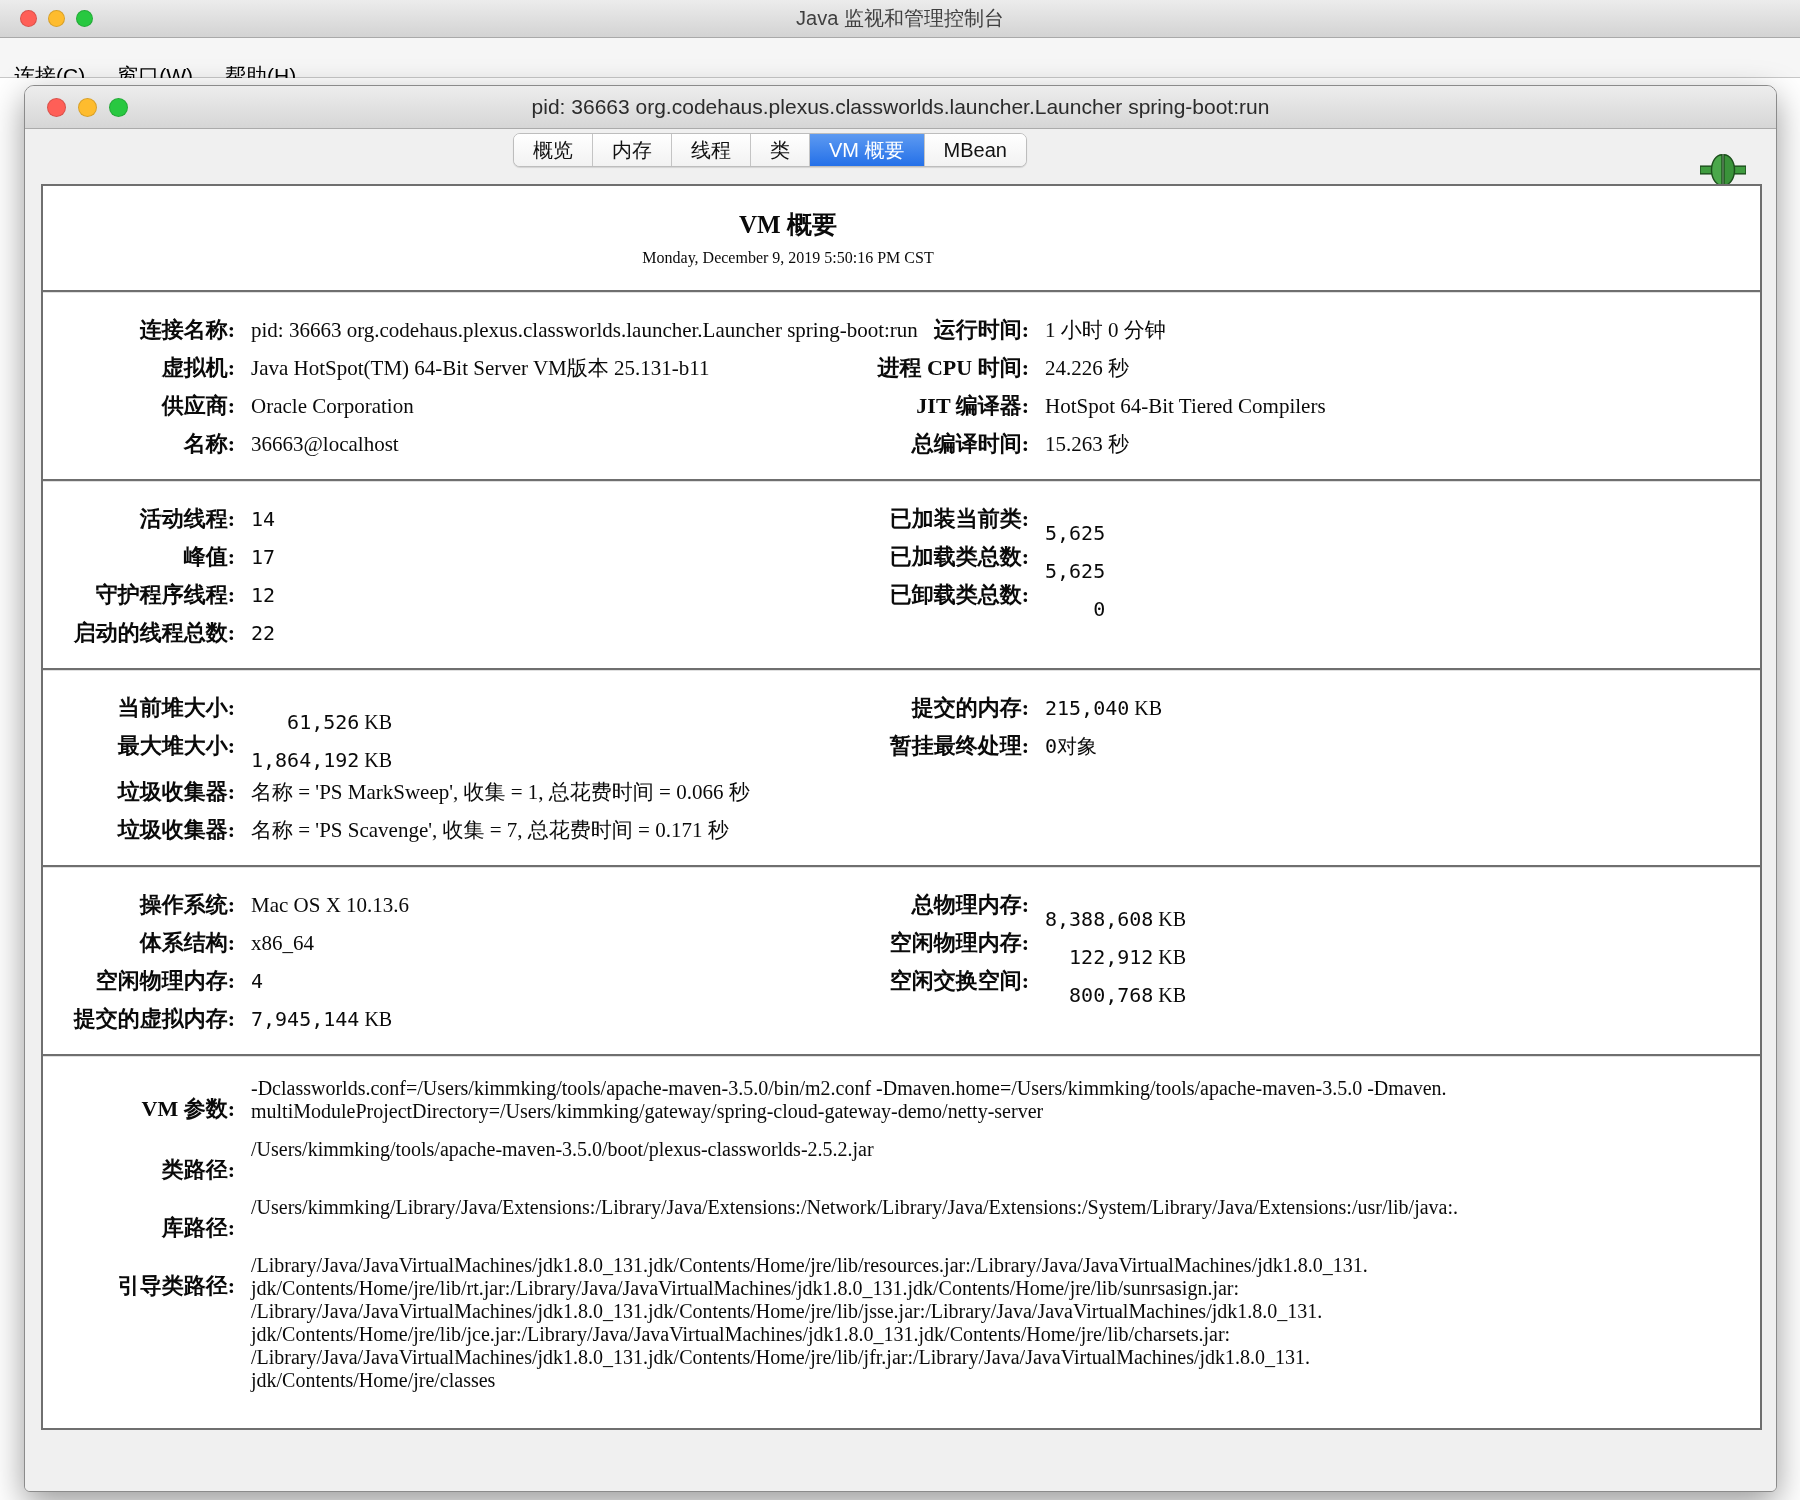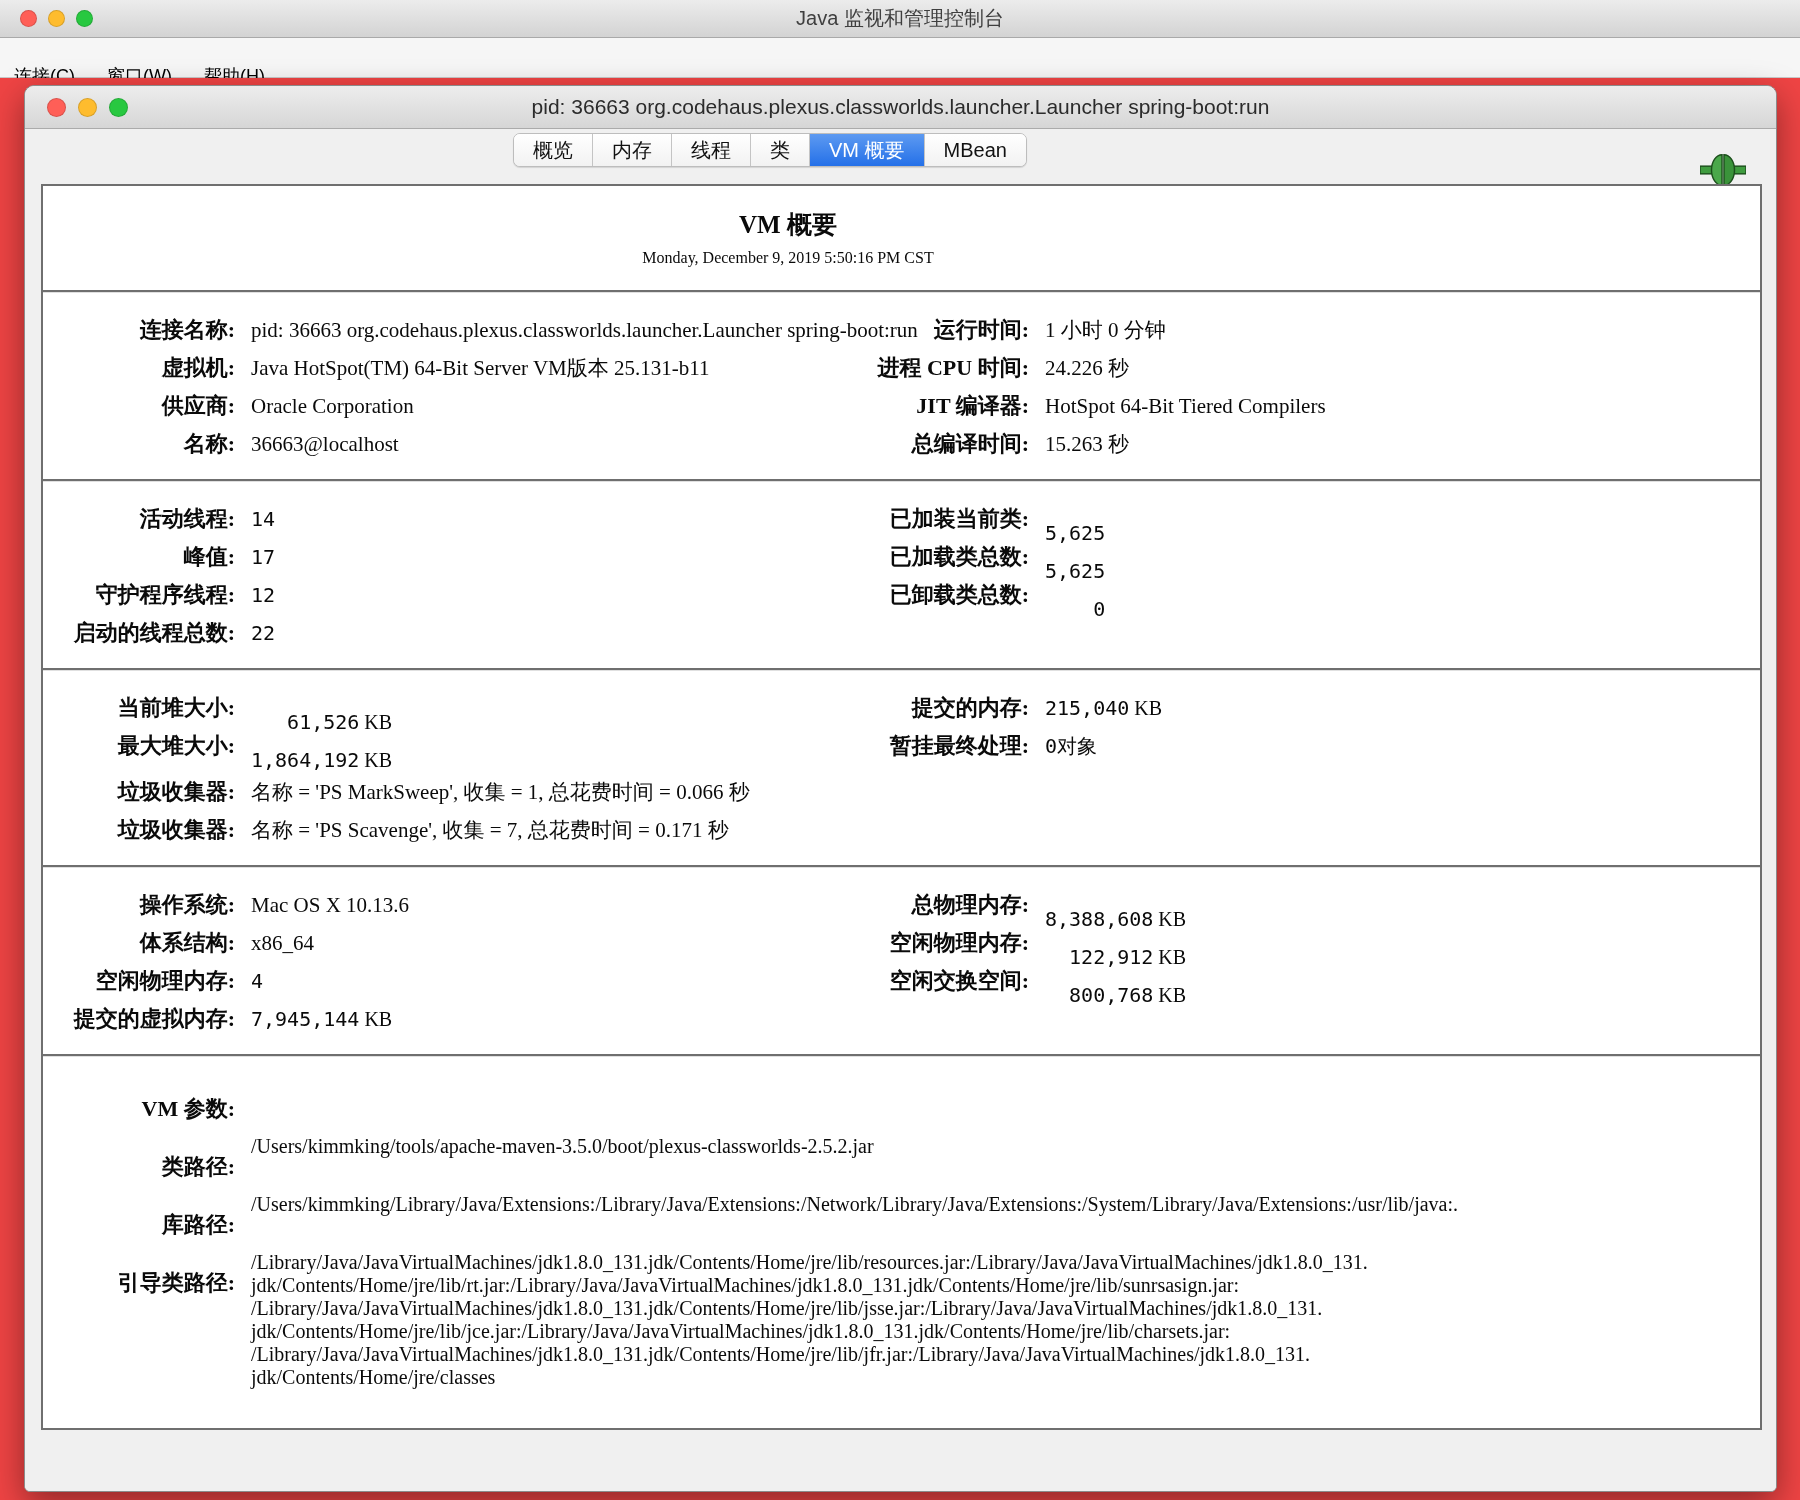--- a/index.html
+++ b/index.html
@@ -12,23 +12,23 @@
   .app-titlebar { position:absolute; left:0; top:0; width:1800px; height:38px;
     background:linear-gradient(#ececec,#d3d3d3); border-bottom:1px solid #a9a9a9;
     display:flex; align-items:center; }
   .app-title { position:absolute; left:0; right:0; text-align:center; font-size:20px; color:#3f3f3f; }
   .lights { display:flex; gap:11px; margin-left:20px; }
   .light { width:17px; height:17px; border-radius:50%; border:1px solid rgba(0,0,0,.15); }
   .light.red { background:#ff5f57; } .light.yellow { background:#febc2e; } .light.green { background:#28c840; }
 
   .menubar { position:absolute; left:0; top:38px; width:1800px; height:40px; background:#f6f6f6;
     border-bottom:1px solid #c8c8c8; display:flex; align-items:center; padding-left:14px; }
-  .menu-item { font-size:18px; color:#000; padding:0 16px 0 0; margin-right:16px; cursor:default;margin-top:36px; }
-
-  .desktop { position:absolute; left:0; top:78px; width:1800px; height:1422px; background:#ef4444; }
+  .menu-item { font-size:21px; color:#000; padding:0 16px 0 0; margin-right:16px; cursor:default;margin-top:36px; }
+
+  .desktop { position:absolute; left:0; top:78px; width:1800px; height:1422px; background:#ffffff; }
 
   
   .frame { position:absolute; left:24px; top:7px; width:1753px; height:1407px;
     background:#f0f0f0; border:1px solid #8b8b8b; border-radius:10px 10px 6px 6px;
     box-shadow:0 12px 34px rgba(0,0,0,.4); overflow:hidden; }
   .frame-titlebar { position:relative; height:43px; background:linear-gradient(#ededed,#d6d6d6);
     border-bottom:1px solid #ababab; display:flex; align-items:center; }
   .frame-titlebar .lights { margin-left:22px; gap:12px; }
   .frame-titlebar .light { width:19px; height:19px; }
   .frame-title { position:absolute; left:0; right:0; text-align:center; font-size:21px; color:#2b2b2b; }
@@ -284,20 +284,22 @@
                     <span class="val mono"><span class="num w9">800,768</span><span class="unit"> KB</span></span>
                   </div>
               </div>
             </div>
           </div>
           <div class="hr"></div>
 
           <div class="paths">
             <div class="prow">
                 <span class="lab">VM 参数:</span>
+                <span class="pval">-Dclassworlds.conf=/Users/kimmking/tools/apache-maven-3.5.0/bin/m2.conf -Dmaven.home=/Users/kimmking/tools/apache-maven-3.5.0 -Dmaven.
+multiModuleProjectDirectory=/Users/kimmking/gateway/spring-cloud-gateway-demo/netty-server</span>
               </div>
             <div class="prow">
                 <span class="lab">类路径:</span>
                 <span class="pval">/Users/kimmking/tools/apache-maven-3.5.0/boot/plexus-classworlds-2.5.2.jar</span>
               </div>
             <div class="prow">
                 <span class="lab">库路径:</span>
                 <span class="pval">/Users/kimmking/Library/Java/Extensions:/Library/Java/Extensions:/Network/Library/Java/Extensions:/System/Library/Java/Extensions:/usr/lib/java:.</span>
               </div>
             <div class="prow">

